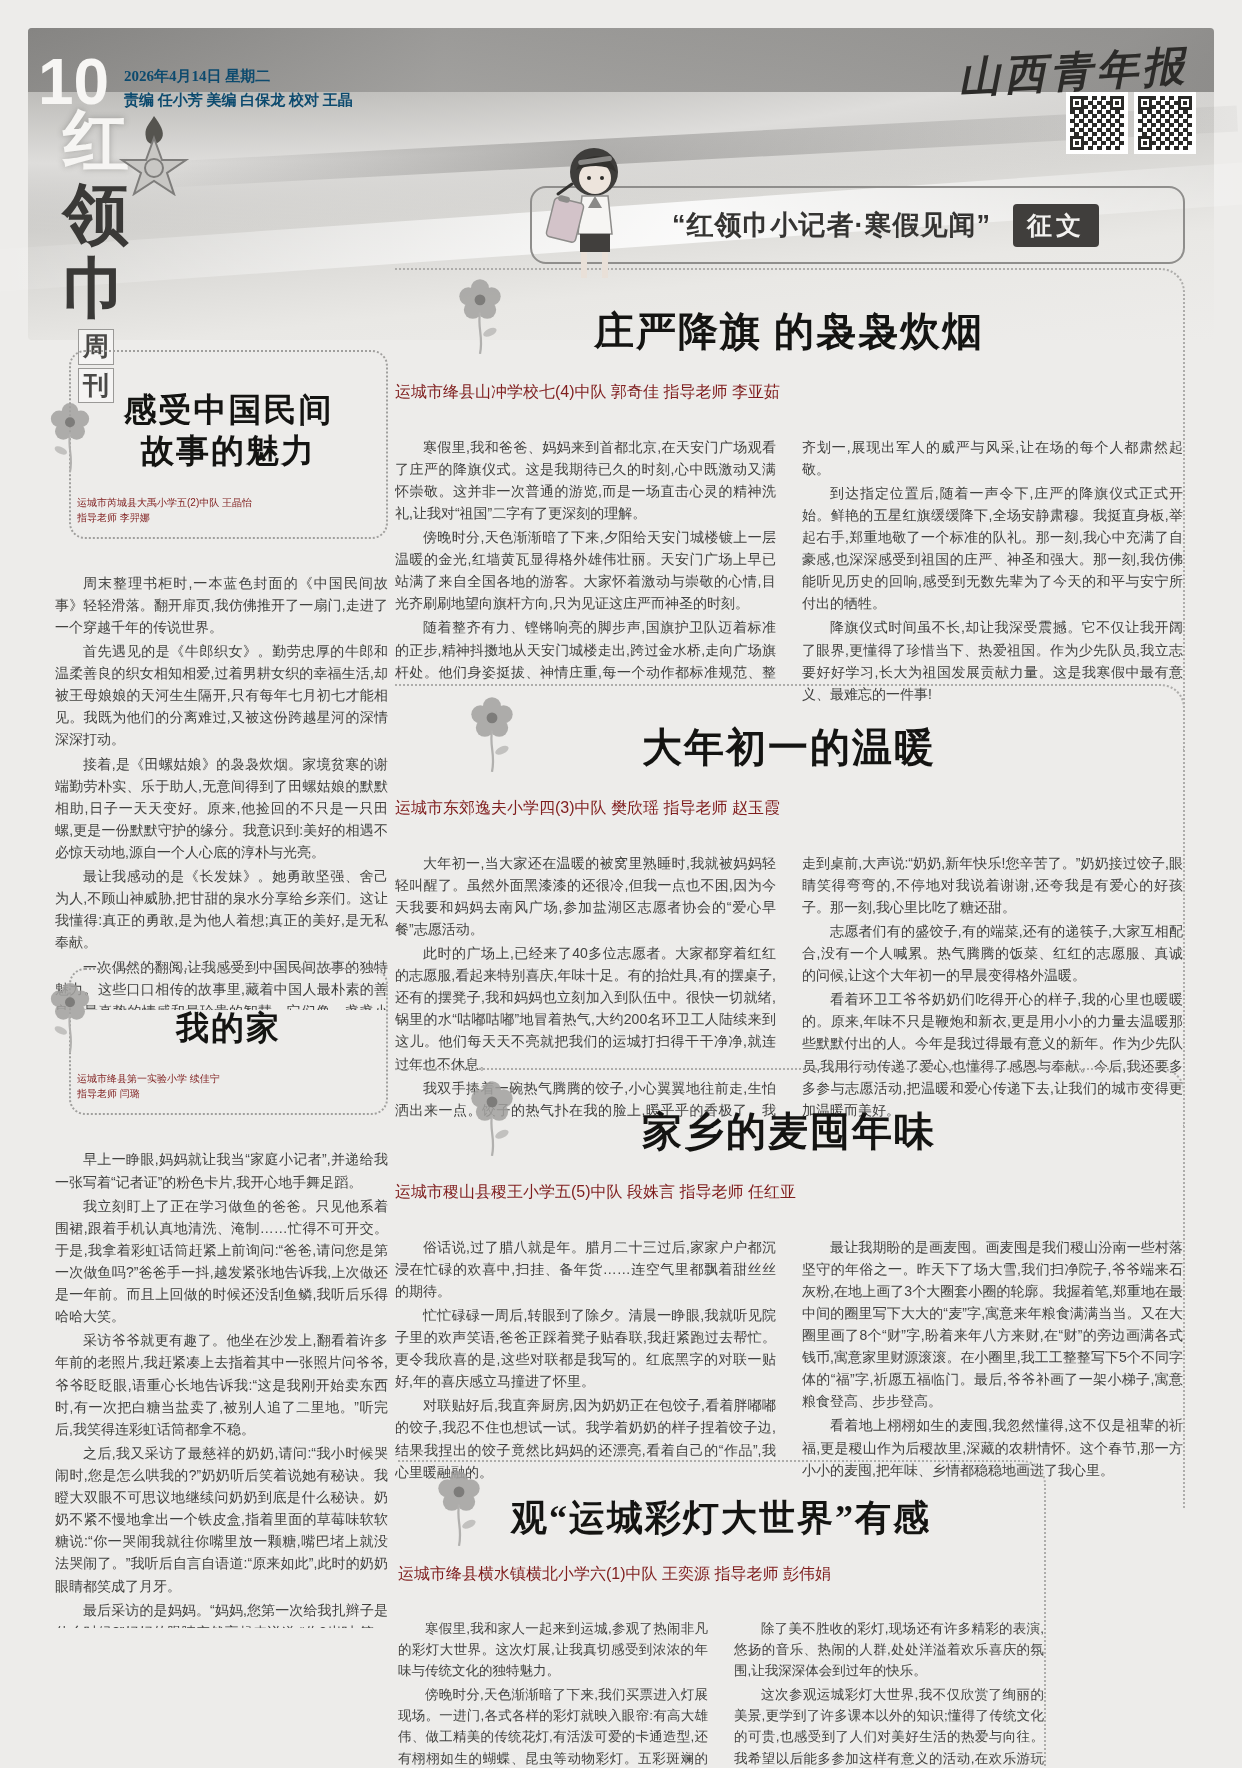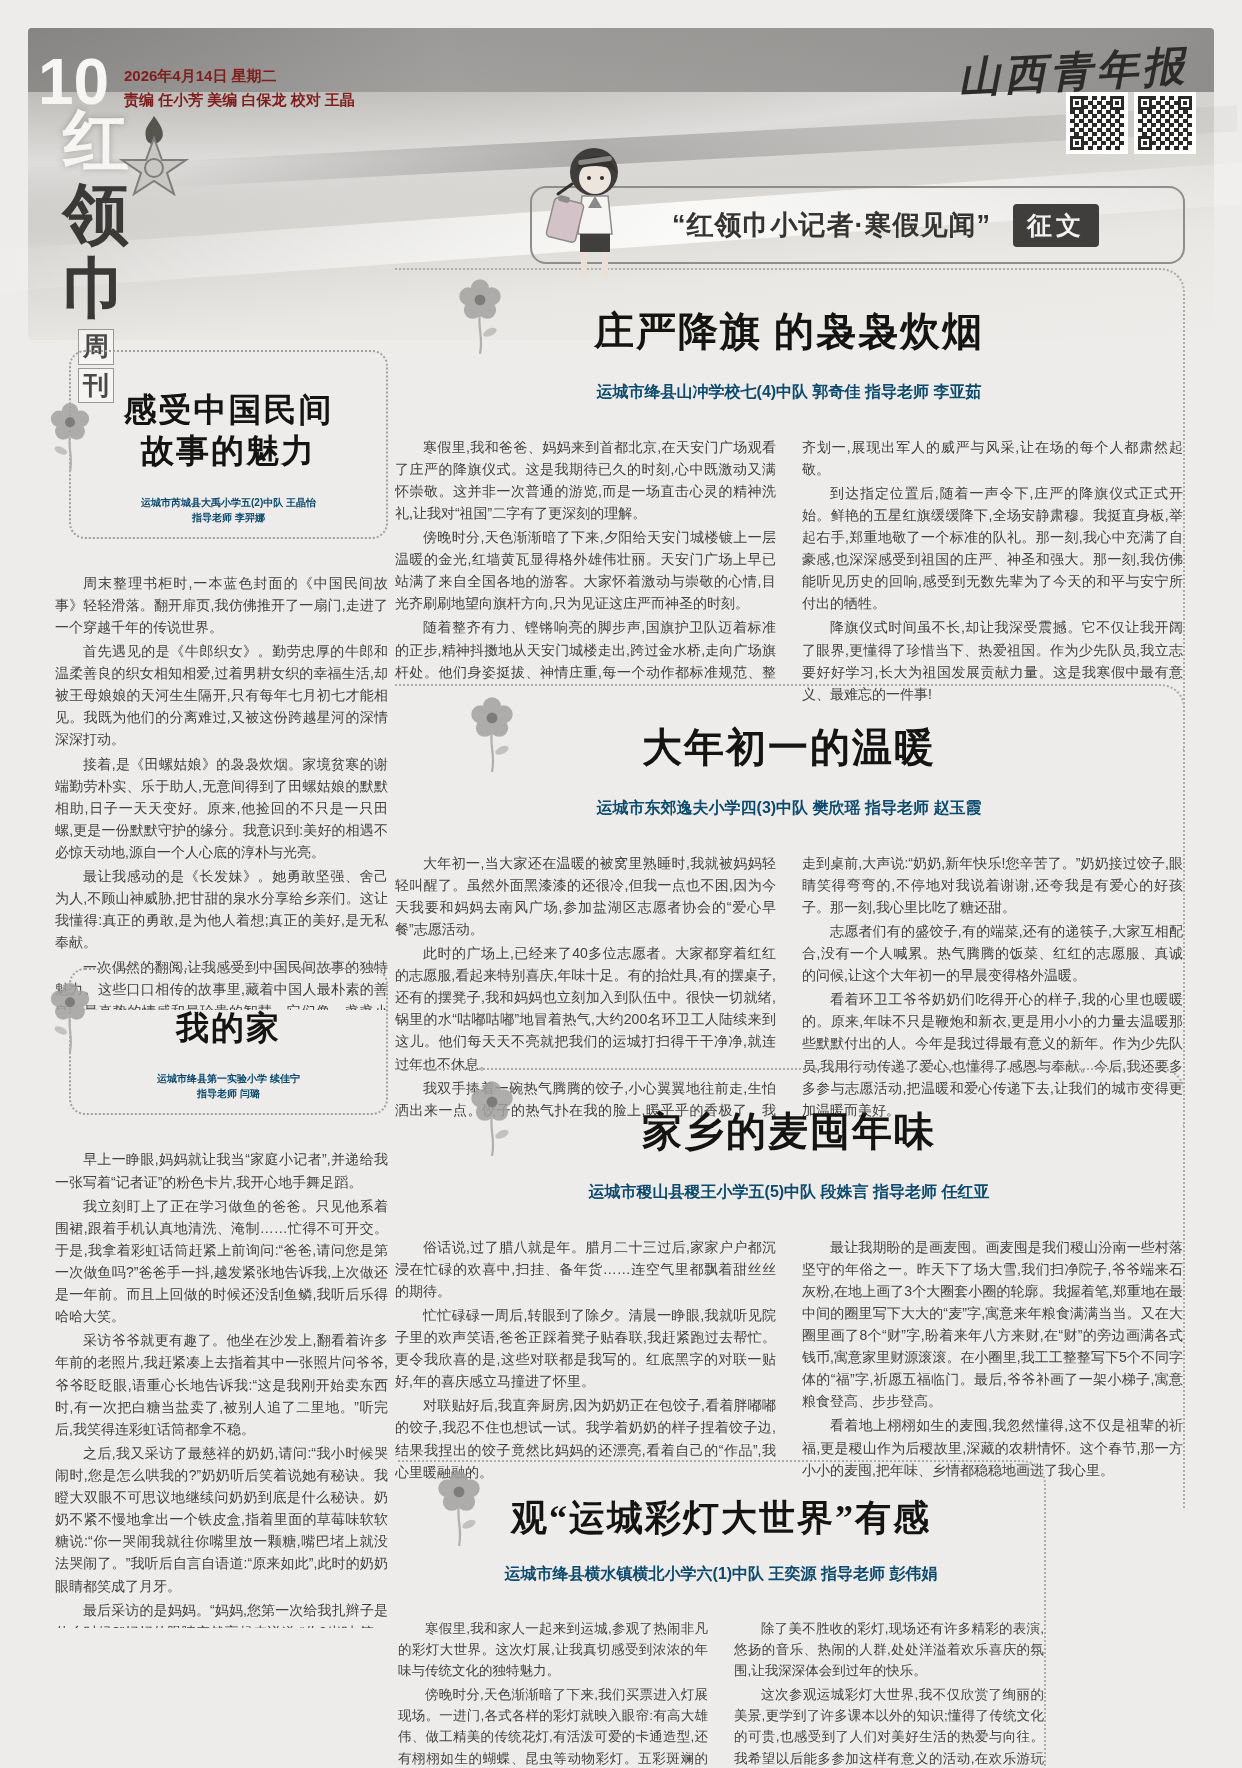--- a/index.html
+++ b/index.html
@@ -22,21 +22,21 @@
   .band::after{
     content:"";position:absolute;left:-3%;right:-3%;top:57%;height:42px;transform:rotate(-4deg);
     background:linear-gradient(90deg,rgba(255,255,255,.05),rgba(255,255,255,.85) 55%,rgba(255,255,255,.15));
   }
   .band .streak2{
     position:absolute;left:10%;right:-2%;top:34%;height:26px;transform:rotate(-3deg);
     background:linear-gradient(90deg,rgba(90,89,87,.0),rgba(90,89,87,.35) 40%,rgba(90,89,87,.05));
   }
   
   .pagenum{position:absolute;left:38px;top:50px;font-size:64px;line-height:1;font-weight:800;color:#f7f6f4;}
-  .dateline{position:absolute;left:124px;top:64px;font-size:15px;font-weight:700;color:#7f1d1d;line-height:1.6;}
+  .dateline{position:absolute;left:124px;top:64px;font-size:15px;font-weight:700;color:#0c4a6e;line-height:1.6;font-family:Liberation Serif, serif;}
   .logo{
     position:absolute;right:54px;top:44px;font-family:"Liberation Serif",serif;
     font-size:42px;font-weight:700;font-style:italic;color:#2c2b29;letter-spacing:4px;transform:rotate(-3deg);
   }
   .qrs{position:absolute;right:46px;top:92px;display:flex;gap:6px;}
   .qr{width:62px;height:62px;background:#fff;padding:4px;box-sizing:border-box;position:relative;}
   .qr .mod{width:100%;height:100%;background:repeating-conic-gradient(#2a2a28 0% 25%, #ffffff 0% 50%) 0 0/9px 9px;}
   .qr .f{position:absolute;width:14px;height:14px;border:3px solid #2a2a28;background:#fff;box-sizing:border-box;}
   .qr .f::after{content:"";position:absolute;left:2px;top:2px;width:4px;height:4px;background:#2a2a28;}
   .qr .f1{left:4px;top:4px}.qr .f2{right:4px;top:4px}.qr .f3{left:4px;bottom:4px}
@@ -56,21 +56,21 @@
   }
   .banner .quote{font-size:27px;font-weight:800;color:#353432;letter-spacing:1px;}
   .banner .zheng{background:#403e3c;color:#f3f2f0;font-size:25px;font-weight:700;
     padding:5px 14px;border-radius:4px;letter-spacing:4px;}
   .girl{position:absolute;left:538px;top:142px;z-index:3;}
   
   .sec{position:absolute;box-sizing:border-box;}
   .boxed{border:2px dotted #adacaa;border-left:none;border-bottom:none;border-radius:0 24px 0 0;padding-top:12px;}
   .title{font-family:"Liberation Serif",serif;font-weight:800;color:#141412;text-align:center;letter-spacing:2px;}
   .title.big{font-size:40px;line-height:1.15;}
-  .byline{font-size:16px;font-weight:700;color:#0c4a6e;text-align:center;margin-top:10px;}
+  .byline{font-size:16px;font-weight:400;color:#7f1d1d;text-align:left;margin-top:10px;}
   .body{font-size:14px;line-height:1.58;color:#424240;text-align:justify;overflow:hidden;margin-top:33px;}
   .body p{margin:0 0 2px;text-indent:2em;}
   .cols2{column-count:2;column-gap:26px;}
   .flower{position:absolute;}
   
   .tbox{border:2px dotted #a09f9d;border-radius:16px;text-align:center;padding:16px 6px 12px;margin-left:14px;}
   .tbox .title{font-size:33px;line-height:1.25;}
   .tbox .byline{font-size:10px;margin-top:10px;line-height:1.5;}
   
   #secB{left:395px;top:268px;width:790px;}

